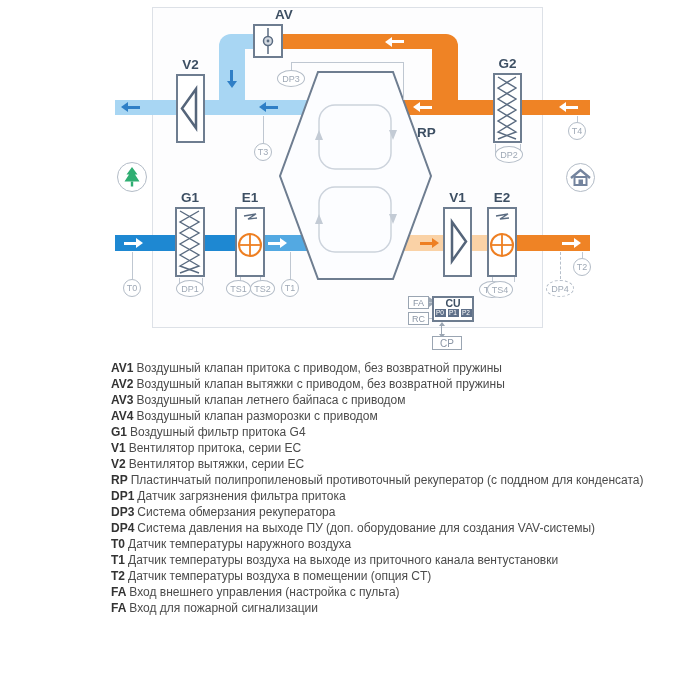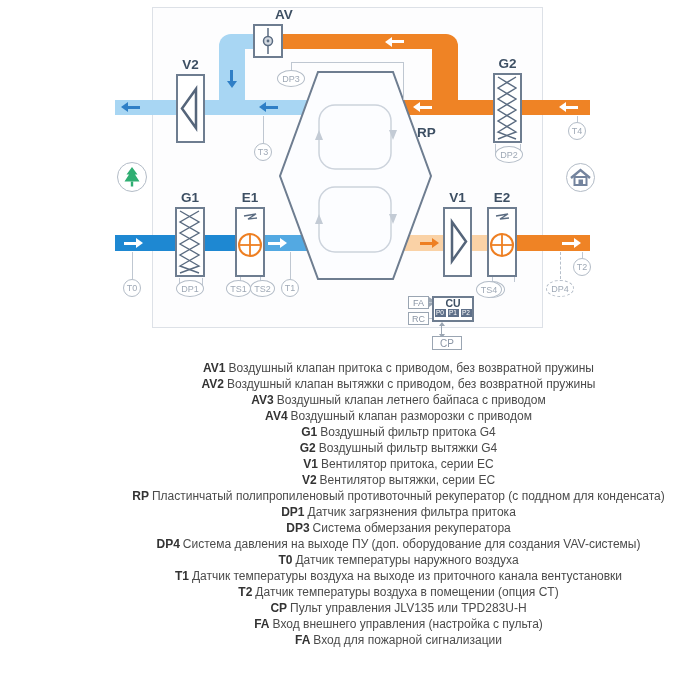--- a/index.html
+++ b/index.html
@@ -38,21 +38,21 @@
   .ports{display:flex;justify-content:center;gap:2px;margin-top:0px;}
   .port{background:#5f7089;color:#fff;font-size:6.5px;line-height:8px;width:11px;height:8px;text-align:center;}
   .varrow{position:absolute;width:1px;background:#9aa5b2;z-index:5;}
   .varrow::before{content:'';position:absolute;bottom:100%;left:50%;transform:translateX(-50%);
      border-bottom:4px solid #9aa5b2;border-left:3px solid transparent;border-right:3px solid transparent;}
   .varrow::after{content:'';position:absolute;top:100%;left:50%;transform:translateX(-50%);
      border-top:4px solid #9aa5b2;border-left:3px solid transparent;border-right:3px solid transparent;}
   .iconcirc{position:absolute;border:1px solid #b3bcc7;border-radius:50%;background:#fff;z-index:5;
         display:flex;align-items:center;justify-content:center;}
   
-  #legend{position:absolute;left:111px;top:360px;width:575px;z-index:5;text-align:center;}
+  #legend{position:absolute;left:111px;top:360px;width:575px;z-index:5;}
   .lg{font-size:12px;line-height:16px;color:#4b4b4b;white-space:nowrap;}
   .lg b{color:#333;margin-right:3px;}
   svg{display:block;}
 </style>
 </head>
 <body>
 
 <div id="stage">
 
   <div class="abs" id="frame"></div>
@@ -172,21 +172,21 @@
   <div class="sens circ" style="left:254px;top:143px">T3</div>
   <div class="sens circ" style="left:568px;top:122px">T4</div>
   <div class="sens circ" style="left:573px;top:258px">T2</div>
   <div class="sens oval" style="left:176px;top:280px">DP1</div>
   <div class="sens oval" style="left:495px;top:146px">DP2</div>
   <div class="sens oval" style="left:277px;top:70px">DP3</div>
   <div class="sens oval" style="left:546px;top:280px;border-style:dashed">DP4</div>
   <div class="sens oval" style="left:226px;top:280px;width:25px">TS1</div>
   <div class="sens oval" style="left:250px;top:280px;width:25px">TS2</div>
   <div class="sens oval" style="left:479px;top:281px;width:26px">TS3</div>
-  <div class="sens oval" style="left:476px;top:281px;width:26px">TS4</div>
+  <div class="sens oval" style="left:487px;top:281px;width:26px">TS4</div>
 
   <div class="smallbox" style="left:408px;top:296px;width:21px;height:13px">FA</div>
   <div class="smallbox" style="left:408px;top:312px;width:21px;height:13px">RC</div>
   <div class="conn" style="left:429px;top:302px;width:4px;height:1px"></div>
   <div class="arrow r" style="left:426px;top:301px;width:3px;color:#9aa5b2;height:1px"></div>
   <div class="conn" style="left:429px;top:318px;width:6px;height:1px"></div>
   <div class="conn" style="left:434px;top:312px;width:1px;height:7px"></div>
   <div id="cu-box">
     <div class="cu-t">CU</div>
     <div class="ports">
@@ -211,28 +211,26 @@
       <rect x="11.5" y="15.5" width="4.5" height="5.5" fill="#74849e"></rect>
     </svg>
   </div>
 
   <div id="legend">
       <div class="lg"><b>AV1</b><span>Воздушный клапан притока с приводом, без возвратной пружины</span></div>
       <div class="lg"><b>AV2</b><span>Воздушный клапан вытяжки с приводом, без возвратной пружины</span></div>
       <div class="lg"><b>AV3</b><span>Воздушный клапан летнего байпаса с приводом</span></div>
       <div class="lg"><b>AV4</b><span>Воздушный клапан разморозки с приводом</span></div>
       <div class="lg"><b>G1</b><span>Воздушный фильтр притока G4</span></div>
-      <div class="lg"><b>G2</b><span>Воздушный фильтр вытяжки G4</span></div>
       <div class="lg"><b>V1</b><span>Вентилятор притока, серии EC</span></div>
       <div class="lg"><b>V2</b><span>Вентилятор вытяжки, серии EC</span></div>
       <div class="lg"><b>RP</b><span>Пластинчатый полипропиленовый противоточный рекуператор (с поддном для конденсата)</span></div>
       <div class="lg"><b>DP1</b><span>Датчик загрязнения фильтра притока</span></div>
       <div class="lg"><b>DP3</b><span>Система обмерзания рекуператора</span></div>
       <div class="lg"><b>DP4</b><span>Система давления на выходе ПУ (доп. оборудование для создания VAV-системы)</span></div>
       <div class="lg"><b>T0</b><span>Датчик температуры наружного воздуха</span></div>
       <div class="lg"><b>T1</b><span>Датчик температуры воздуха на выходе из приточного канала вентустановки</span></div>
       <div class="lg"><b>T2</b><span>Датчик температуры воздуха в помещении (опция CT)</span></div>
-      <div class="lg"><b>CP</b><span>Пульт управления JLV135 или TPD283U-H</span></div>
       <div class="lg"><b>FA</b><span>Вход внешнего управления (настройка с пульта)</span></div>
       <div class="lg"><b>FA</b><span>Вход для пожарной сигнализации</span></div>
     </div>
 
 </div>
 
 </body></html>

